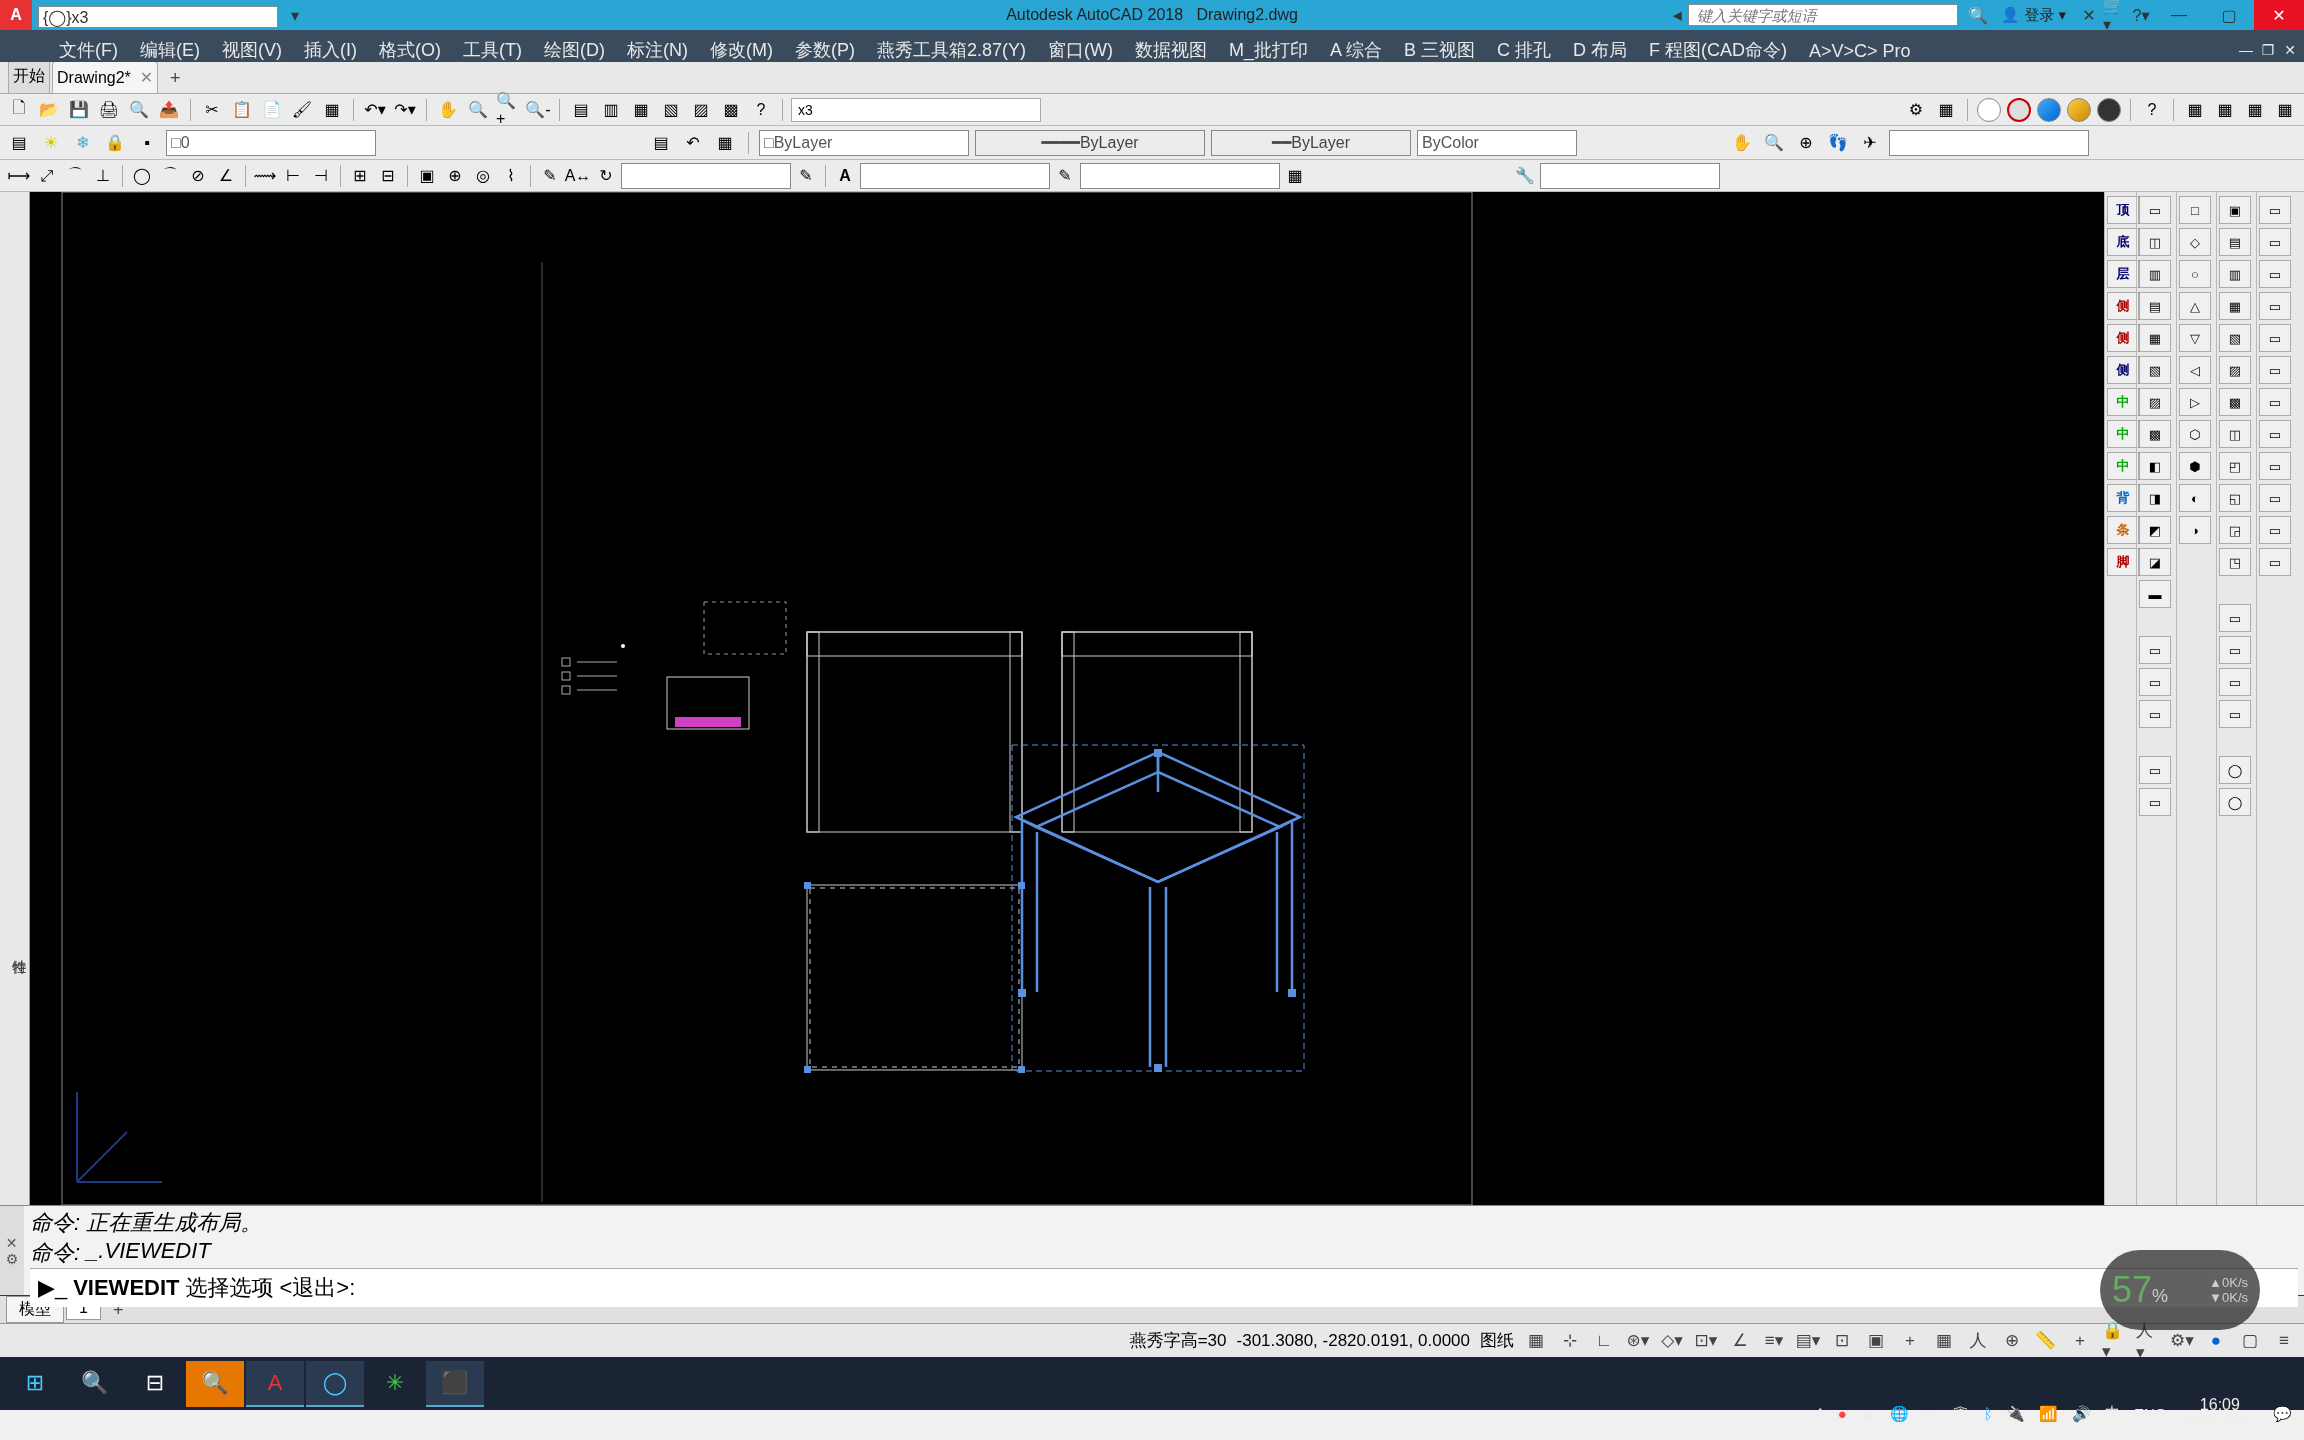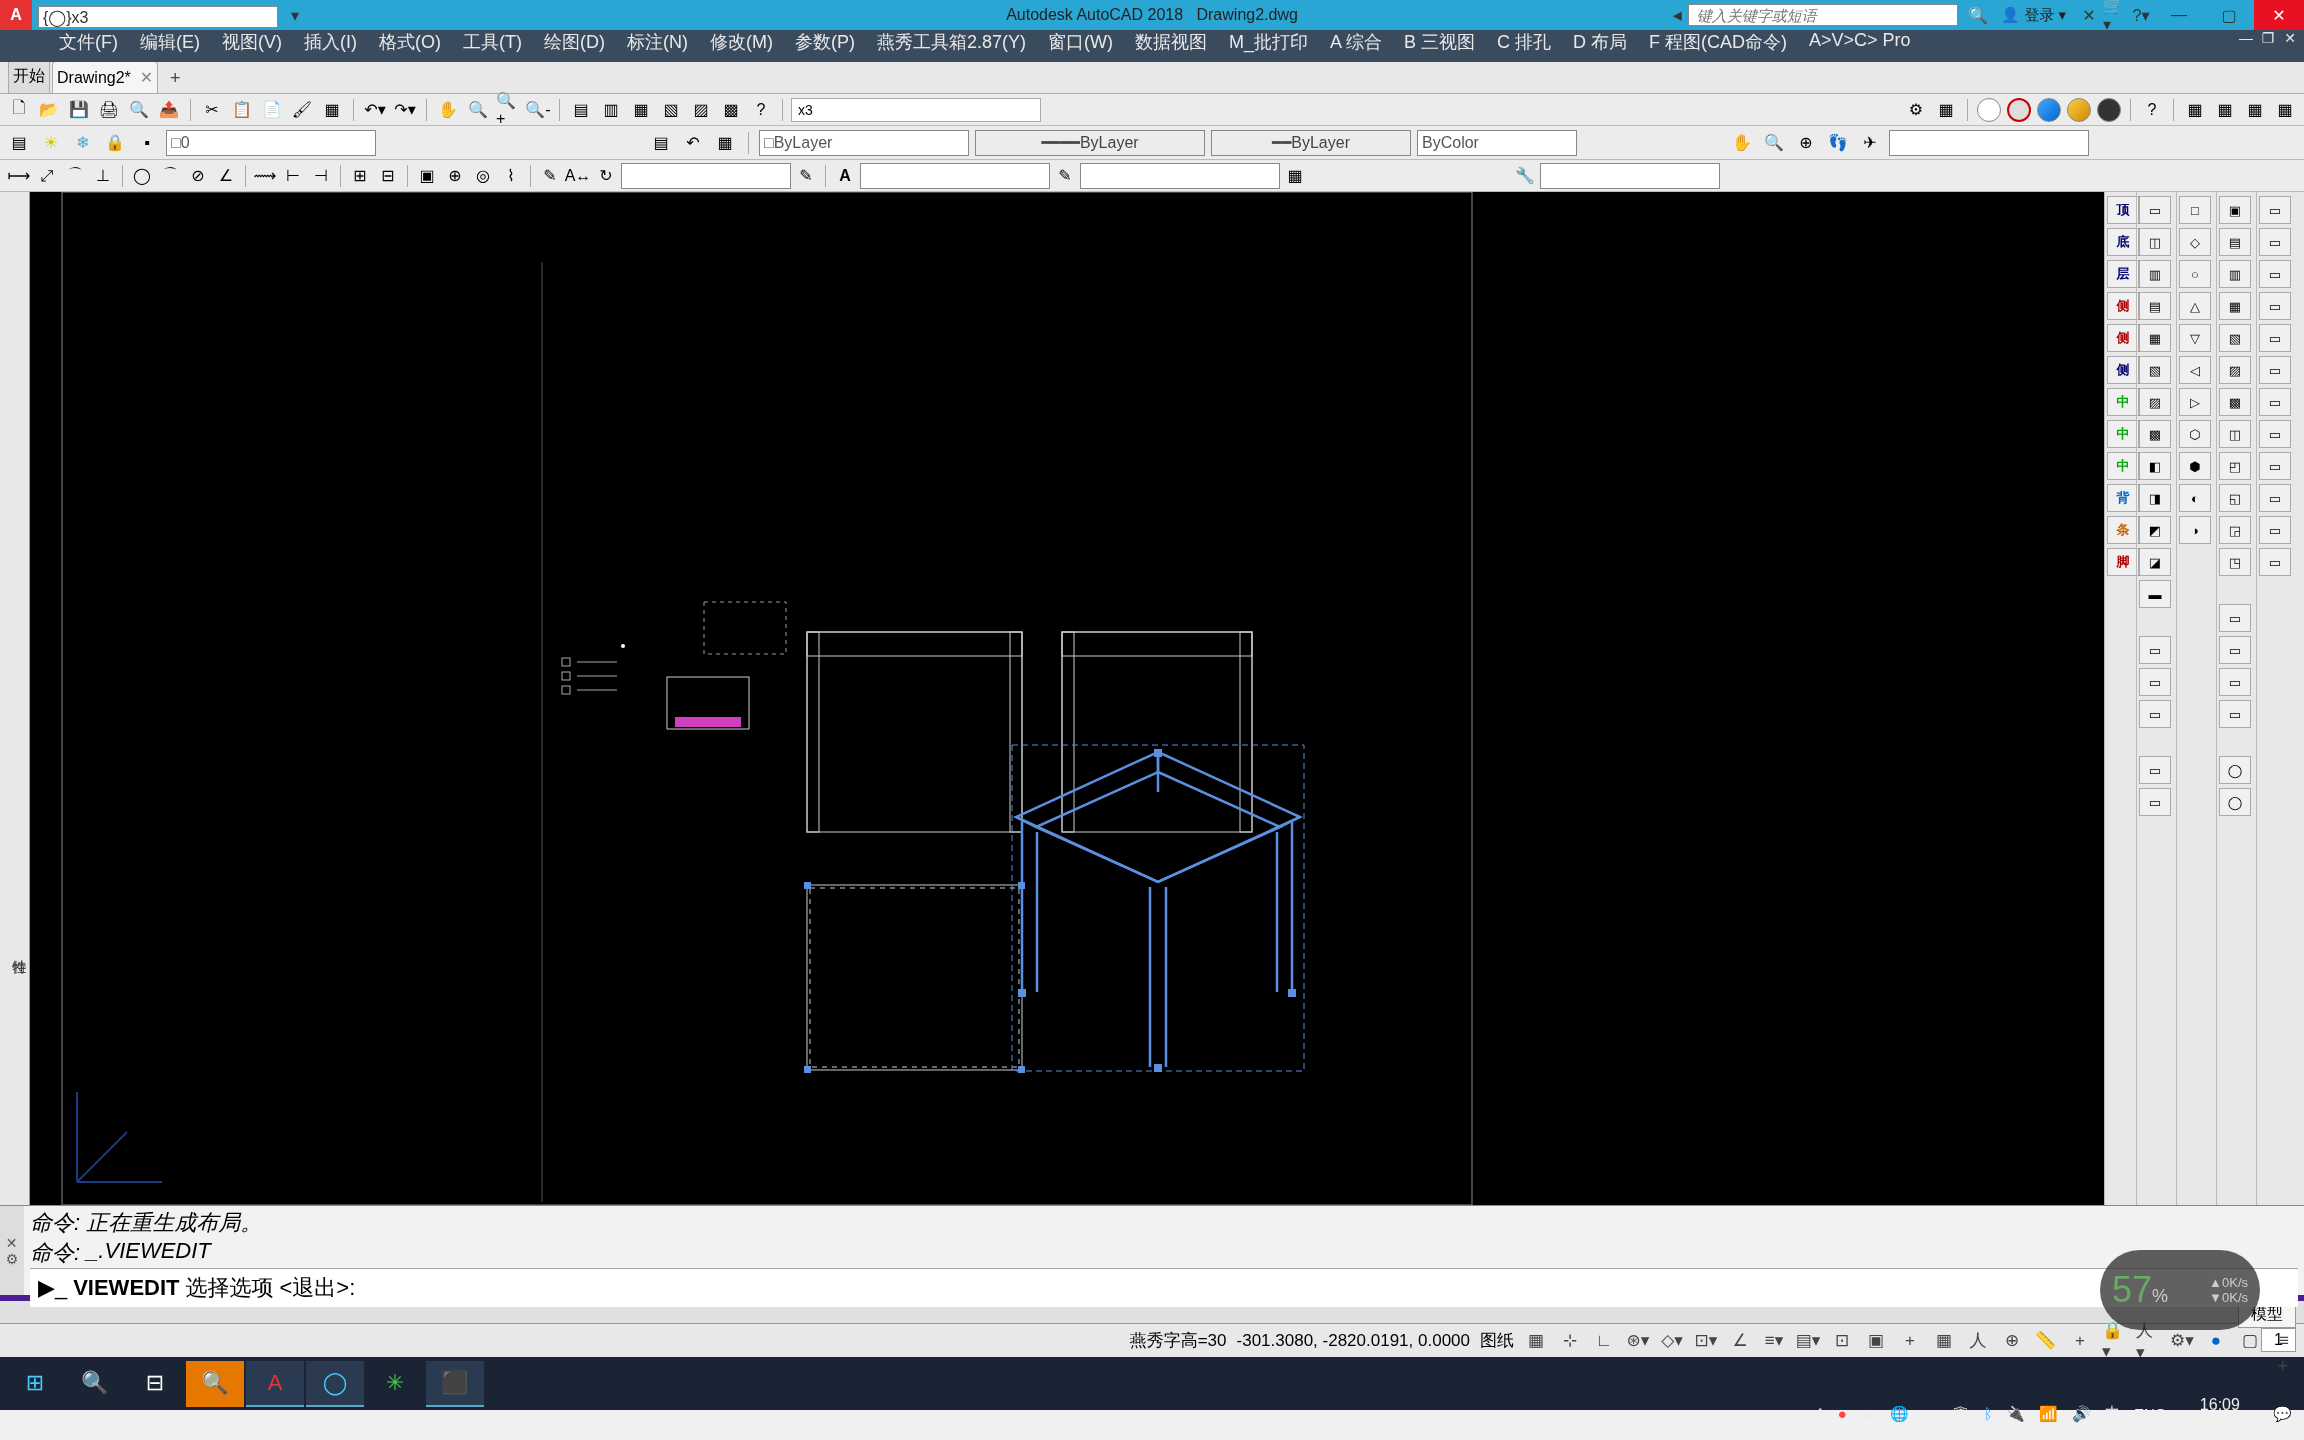--- a/index.html
+++ b/index.html
@@ -8,21 +8,21 @@
 .app-logo { width: 32px; height: 30px; background: #e63232; display: flex; align-items: center; justify-content: center; color: #fff; font-weight: bold; font-size: 16px; }
 .qat { display: flex; align-items: flex-end; gap: 4px; padding: 0 6px; }
 .qat-combo { background: #fff; border: 1px solid #888; height: 22px; width: 240px; font-size: 16px; padding: 0 4px; display: flex; align-items: center; }
 .title-center { position: absolute; left: 50%; transform: translateX(-50%); font-size: 16px; color: #222; }
 .title-right { position: absolute; right: 0; display: flex; align-items: center; height: 100%; }
 .search-hint { background: #fff; border: 1px solid #888; color: #999; font-style: italic; font-size: 15px; padding: 2px 8px; width: 270px; height: 22px; margin-right: 8px; }
 .acct { font-size: 15px; color: #222; padding: 0 10px; display: flex; align-items: center; gap: 4px; }
 .win-btns { display: flex; height: 100%; }
 .win-btn { width: 50px; display: flex; align-items: center; justify-content: center; font-size: 16px; }
 .win-close { background: #e81123; color: #fff; }
-.menubar { height: 32px; background: #3b4b5e; color: #e8e8e8; display: flex; align-items: flex-start; padding: 0 40px 0 50px; gap: 4px; font-size: 18px; position: relative; }
+.menubar { height: 32px; background: #3b4b5e; color: #e8e8e8; display: flex; align-items: flex-end; padding: 0 40px 0 50px; gap: 4px; font-size: 18px; position: relative; }
 .menu-item { padding: 0 9px; cursor: default; }
 .menubar-right { position: absolute; right: 0; display: flex; gap: 2px; padding-right: 4px; }
 .mb-btn { width: 20px; height: 20px; font-size: 14px; text-align: center; }
 .tabs { height: 32px; background: #e8e8e8; display: flex; align-items: flex-end; padding-left: 8px; border-bottom: 1px solid #aaa; }
 .tab { padding: 6px 4px; font-size: 16px; background: #ddd; border: 1px solid #aaa; border-bottom: none; margin-right: 2px; border-radius: 4px 4px 0 0; }
 .tab.active { background: #f5f5f5; }
 .tab-new { padding: 4px 10px; font-size: 18px; color: #444; }
 .toolbar { height: 32px; background: #ececec; border-bottom: 1px solid #bbb; display: flex; align-items: center; padding: 0 6px; gap: 4px; }
 .tb-btn { width: 26px; height: 26px; display: flex; align-items: center; justify-content: center; border: 1px solid transparent; font-size: 16px; }
 .tb-sep { width: 1px; height: 22px; background: #aaa; margin: 0 4px; }
@@ -38,21 +38,21 @@
 .rp-col { width: 40px; display: flex; flex-direction: column; padding: 4px 2px; gap: 4px; border-left: 1px solid #bbb; }
 .rp-col.cn { width: 32px; font-size: 17px; color: #006; font-weight: bold; text-align: center; }
 .rp-btn { width: 32px; height: 28px; border: 1px solid #aaa; background: #f0f0f0; display: flex; align-items: center; justify-content: center; font-size: 13px; }
 .cmd-area { height: 90px; background: #f2f2f2; border-top: 1px solid #888; position: relative; display: flex; }
 .cmd-close { width: 24px; background: #ddd; display: flex; flex-direction: column; align-items: center; justify-content: center; color: #555; font-size: 14px; }
 .cmd-body { flex: 1; display: flex; flex-direction: column; padding: 2px 6px; font-size: 22px; font-family: SimSun, monospace; }
 .cmd-line { display: flex; gap: 6px; font-style: italic; }
 .cmd-prompt { background: #fff; border-top: 1px solid #aaa; padding: 4px 8px; display: flex; align-items: center; gap: 6px; font-size: 22px; font-family: SimSun, monospace; }
 .cmd-prompt .opt { color: #1060c0; }
 .cmd-prompt .optb { background: #cde; padding: 0 2px; }
-.model-tabs { height: 28px; background: #e0e0e0; border-top: 6px solid #4c1d95; display: flex; align-items: flex-end; padding: 0 6px; font-size: 16px; flex-direction: column; }
+.model-tabs { height: 28px; background: #e0e0e0; border-top: 1px solid #4c1d95; display: flex; align-items: flex-start; padding: 0 6px; font-size: 16px; }
 .model-tab { padding: 2px 12px; border: 1px solid #999; margin-right: 2px; background: #f5f5f5; }
 .statusbar { height: 34px; background: #e8e8e8; border-top: 1px solid #999; display: flex; align-items: center; padding: 0 8px; font-size: 17px; justify-content: space-between; }
 .sb-right { display: flex; align-items: center; gap: 10px; }
 .sb-btn { width: 24px; height: 24px; display: flex; align-items: center; justify-content: center; color: #444; }
 .taskbar { height: 53px; background: #1a2434; display: flex; align-items: center; padding: 0 6px; gap: 2px; color: #fff; }
 .tb-app { width: 58px; height: 46px; display: flex; align-items: center; justify-content: center; font-size: 22px; border-bottom: 2px solid transparent; }
 .tb-app.active { background: #2a3a50; border-bottom-color: #5ac; }
 .tray { position: absolute; right: 0; bottom: 0; height: 53px; display: flex; align-items: center; gap: 14px; padding: 0 12px; color: #eee; font-size: 15px; }
 .clock { text-align: center; font-size: 16px; line-height: 18px; }
 .cpu-widget { position: absolute; right: 44px; bottom: 110px; width: 160px; height: 80px; background: rgba(30,30,30,0.7); border-radius: 40px; display: flex; align-items: center; color: #ccc; padding: 0 12px; z-index: 50; }

